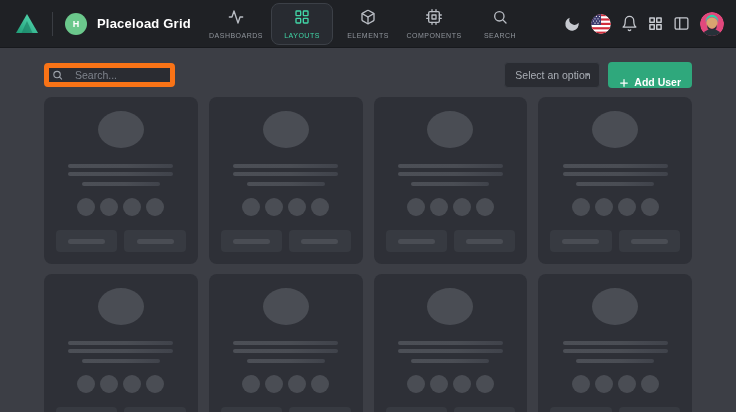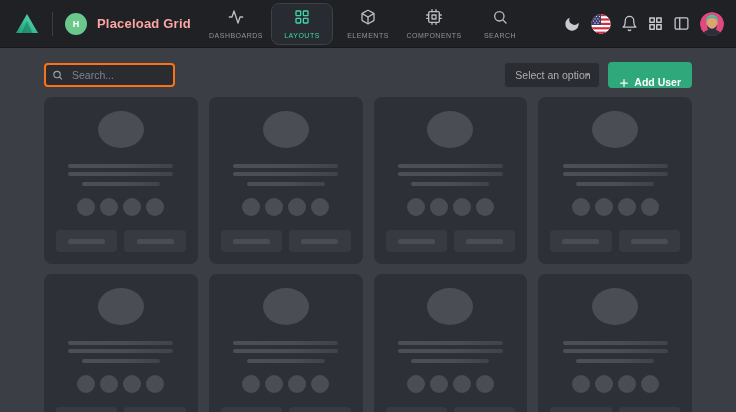--- a/index.html
+++ b/index.html
@@ -28,21 +28,21 @@
   }
   .logo{ width:26px; height:26px; margin-left:2px; cursor:pointer; }
   .nav-divider{ width:1px; height:24px; background:#3a3d43; margin:0 12px; }
   .brand-badge{
     width:22px; height:22px; border-radius:50%;
     background:#6bc88c; color:#fff;
     font-size:9px; font-weight:bold;
     display:flex; align-items:center; justify-content:center;
     margin-right:10px;
   }
-  .page-title{ font-size:13px; font-weight:bold; color:#fca5a5; letter-spacing:.2px; }
+  .page-title{ font-size:13px; font-weight:bold; color:#ffffff; letter-spacing:.2px; }
 
   .nav-center{
     position:absolute; left:50%; top:0; transform:translateX(-50%);
     height:48px; display:flex; align-items:center; gap:4px;
   }
   .nav-item{
     display:flex; flex-direction:column; align-items:center; justify-content:center;
     gap:3px; width:62px; padding:5px 4px;
     border:1px solid transparent; border-radius:8px;
     color:#b9bdc4; cursor:pointer;
@@ -68,21 +68,21 @@
     display:flex; align-items:center;
     padding:14px 44px 0;
   }
   .search-box{ position:relative; }
   .search-box svg{
     position:absolute; left:8px; top:50%; transform:translateY(-50%);
     width:11px; height:11px; color:#9ea3ab;
   }
   .search-box input{
     width:131px; height:24px;
-    background:#2a2c32; border:2px solid #f97316; border-radius:4px;
+    background:#2a2c32; border:5px solid #f97316; border-radius:4px;
     padding:0 8px 0 26px;
     font-size:10.5px; color:#cfd2d6;
     font-family:"Liberation Sans", sans-serif;
     outline:none;
   }
   .search-box input::placeholder{ color:#7e838c; }
   .toolbar-right{ margin-left:auto; display:flex; align-items:center; gap:8px; }
   .select{
     position:relative; width:96px; height:26px;
     background:#2a2c32; border:1px solid #3a3d44; border-radius:4px;

